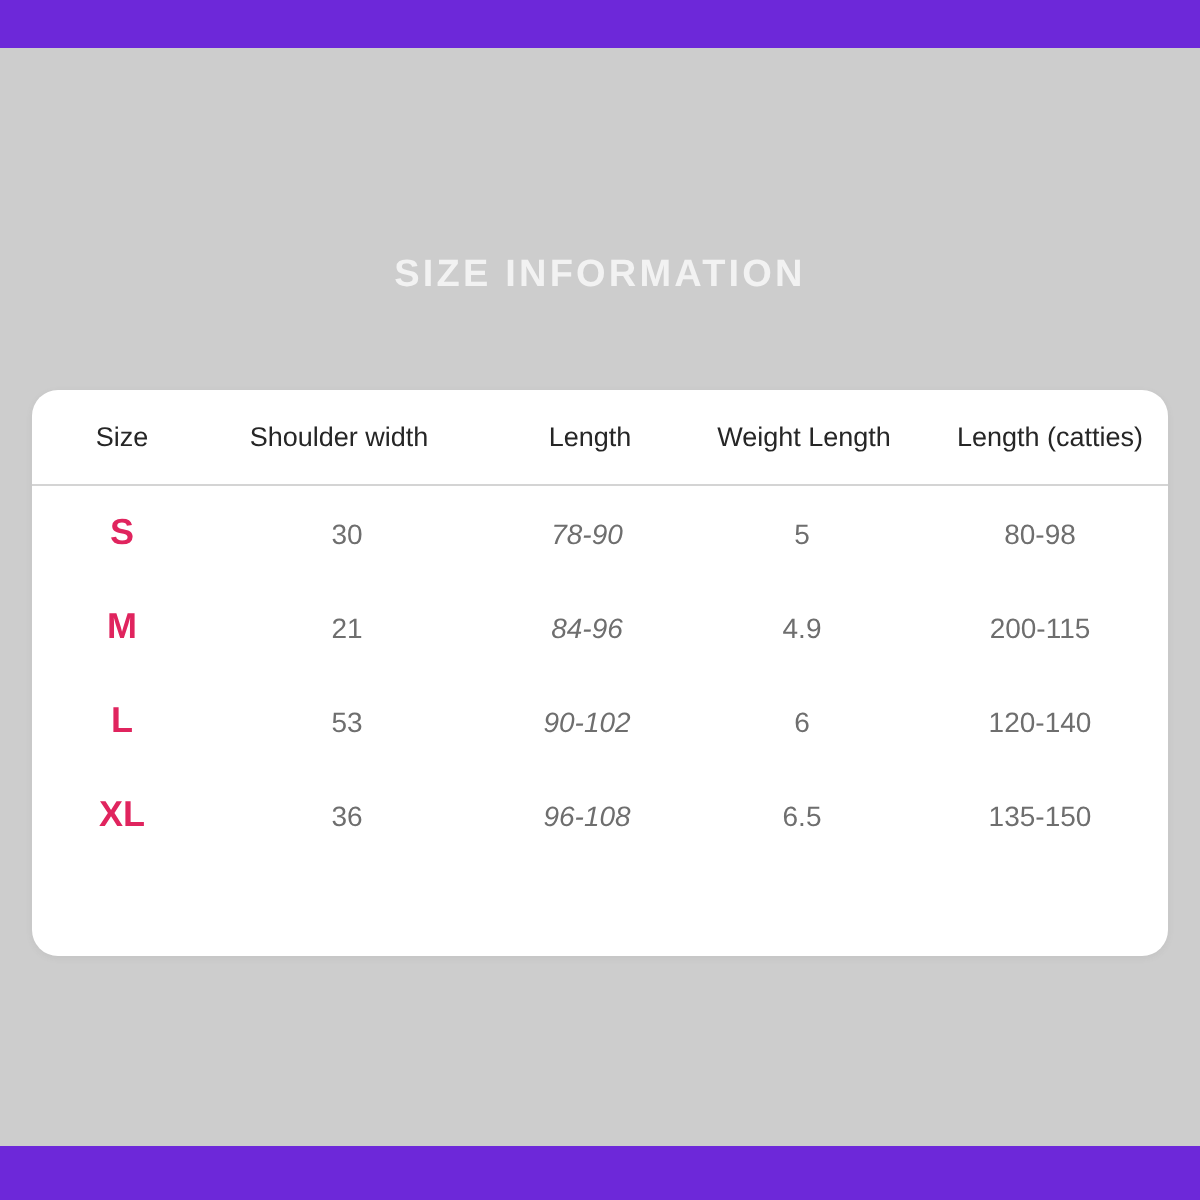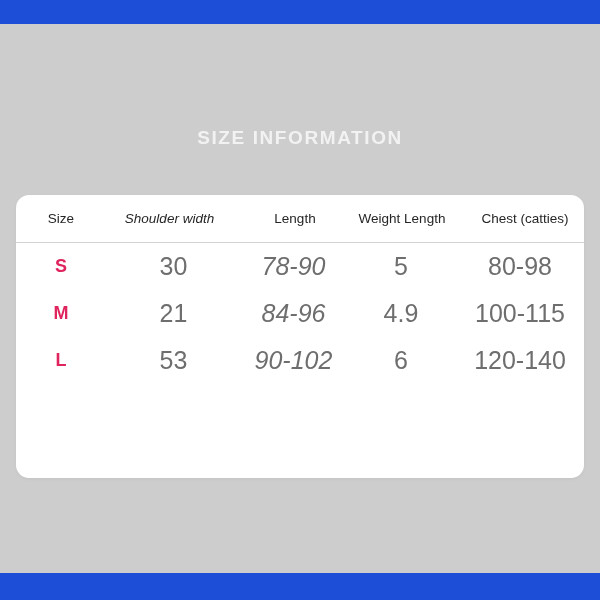--- a/index.html
+++ b/index.html
@@ -13,21 +13,21 @@
     background: #ffffff;
     font-family: "Liberation Sans", sans-serif;
     overflow: hidden;
   }
 
   
   .stage {
     position: relative;
     width: 600px;
     height: 600px;
-    background: #1d4ed8;
+    background: #6d28d9;
   }
 
   
   .band {
     position: absolute;
     left: 0;
     top: 24px;
     width: 600px;
     height: 549px;
     background: #cdcdcd;
@@ -84,32 +84,32 @@
     vertical-align: middle;
     text-align: center;
     font-size: 13.5px;
     font-weight: normal;
     color: #262626;
     white-space: nowrap;
   }
   .table thead tr {
     border-bottom: 1px solid #d4d4d4;
   }
-  .hdr-shoulder { padding-right: 8px !important; font-style: italic; }
+  .hdr-shoulder { padding-right: 8px !important; }
   .hdr-chest    { padding-left: 3px !important; }
   .hdr-sleeve   { padding-left: 2px !important; }
   .hdr-weight   { padding-left: 10px !important; }
 
   
   .table tbody td {
     padding: 0;
     height: 47px;
     vertical-align: middle;
     text-align: center;
-    font-size: 25px;
+    font-size: 14px;
     color: #6e6e6e;
     white-space: nowrap;
   }
   .table tbody td.size-cell {
     color: #e0245e;
     font-size: 18px;
     font-weight: bold;
   }
   .cell-shoulder { padding-left: 2px; }
   .cell-chest    { padding-left: 1px; font-style: italic; }
@@ -133,42 +133,49 @@
         <col class="c-chest">
         <col class="c-sleeve">
         <col class="c-weight">
       </colgroup>
       <thead>
         <tr>
           <th>Size</th>
           <th class="hdr-shoulder">Shoulder width</th>
           <th class="hdr-chest">Length</th>
           <th class="hdr-sleeve">Weight Length</th>
-          <th class="hdr-weight">Chest (catties)</th>
+          <th class="hdr-weight">Length (catties)</th>
         </tr>
       </thead>
       <tbody>
         <tr>
           <td class="size-cell">S</td>
           <td class="cell-shoulder">30</td>
           <td class="cell-chest">78-90</td>
           <td class="cell-sleeve">5</td>
           <td class="cell-weight">80-98</td>
         </tr>
         <tr>
           <td class="size-cell">M</td>
           <td class="cell-shoulder">21</td>
           <td class="cell-chest">84-96</td>
           <td class="cell-sleeve">4.9</td>
-          <td class="cell-weight">100-115</td>
+          <td class="cell-weight">200-115</td>
         </tr>
         <tr>
           <td class="size-cell">L</td>
           <td class="cell-shoulder">53</td>
           <td class="cell-chest">90-102</td>
           <td class="cell-sleeve">6</td>
           <td class="cell-weight">120-140</td>
         </tr>
+        <tr>
+          <td class="size-cell">XL</td>
+          <td class="cell-shoulder">36</td>
+          <td class="cell-chest">96-108</td>
+          <td class="cell-sleeve">6.5</td>
+          <td class="cell-weight">135-150</td>
+        </tr>
       </tbody>
     </table>
   </div>
 
 </div>
 
 </body></html>

